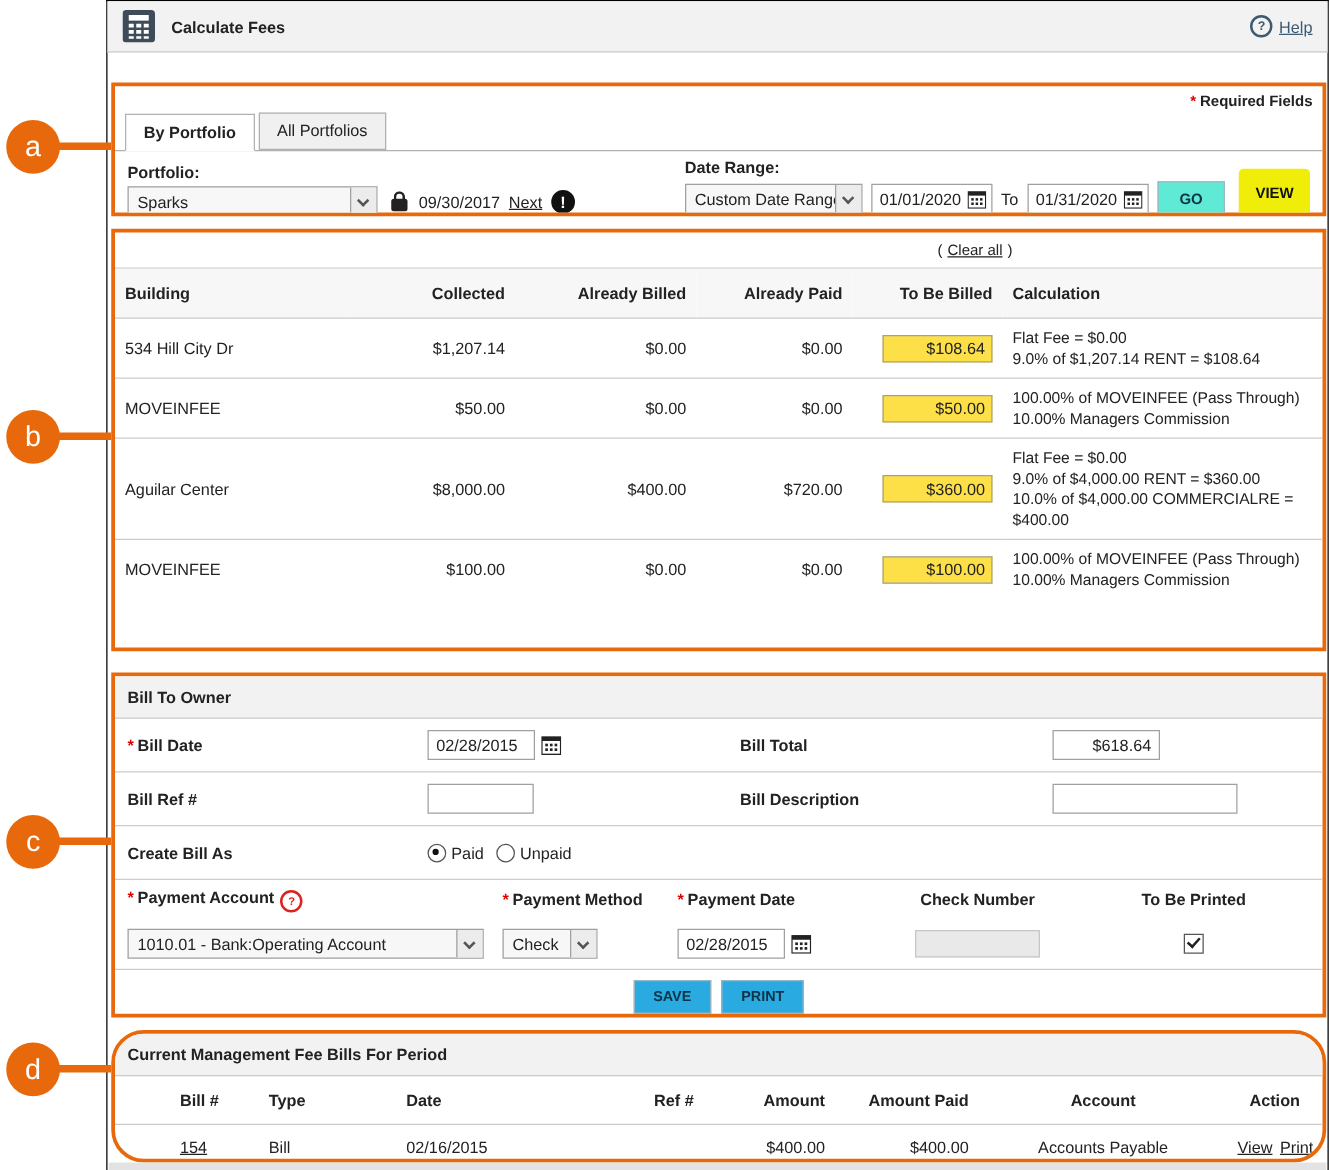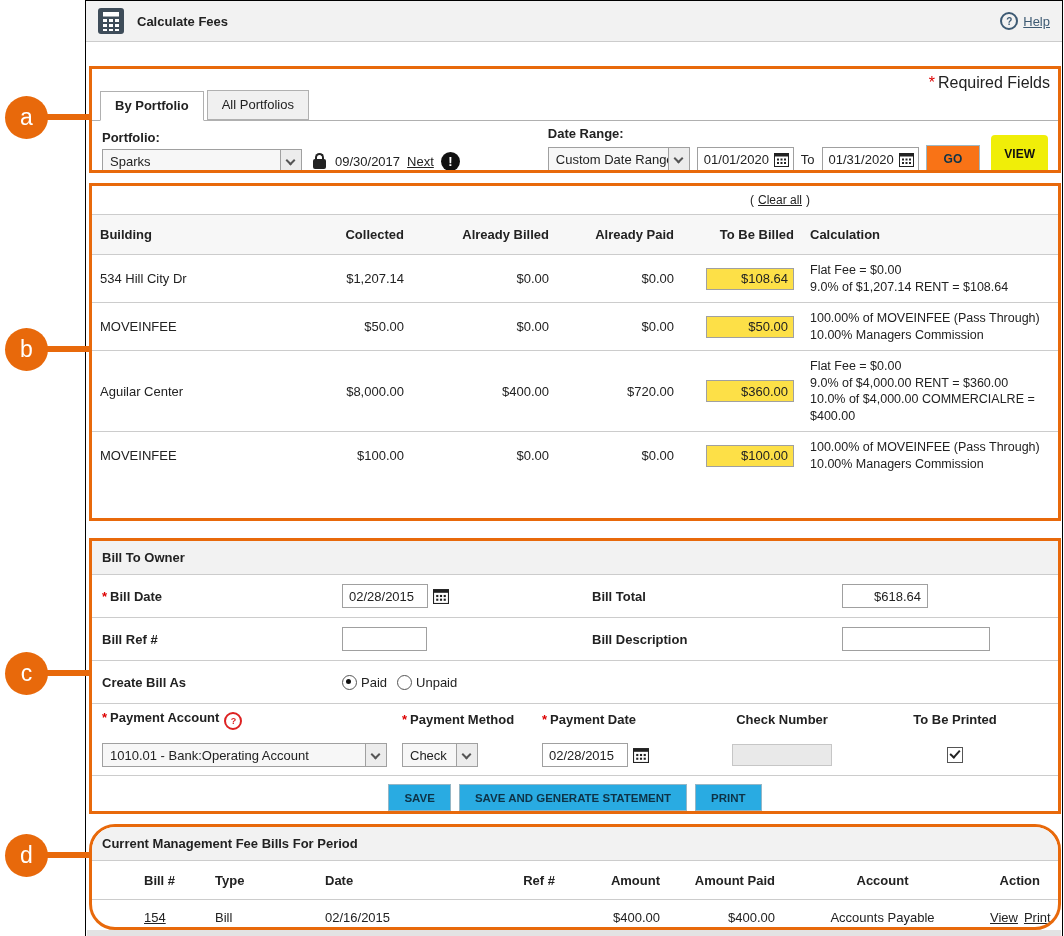--- a/index.html
+++ b/index.html
@@ -27,21 +27,21 @@
        box-sizing:border-box;overflow:hidden;}
   .sec-a{top:65px;height:107px;}
   .sec-b{top:182px;height:338px;}
   .sec-c{top:537px;height:276px;}
   .sec-d{top:823px;height:106px;border-radius:26px;}
   .below-strip{position:absolute;left:1px;width:974px;top:929px;height:7px;background:#e3e3e3;}
 
   .star{color:#dd0000;margin-right:3px;}
 
   
-  .req-note{position:absolute;top:5px;right:8px;font-size:16px;}
+  .req-note{position:absolute;top:5px;right:8px;font-size:12px;font-weight:bold;}
   .tabs{display:flex;align-items:flex-end;margin-top:21px;padding-left:8px;
         border-bottom:1px solid #b0b0b0;height:31px;box-sizing:border-box;}
   .tab{padding:6px 14px 7px;border:1px solid #b0b0b0;background:#f0f0f0;margin-right:3px;cursor:pointer;}
   .tab.active{background:#fff;border-bottom:1px solid #fff;margin-bottom:-1px;font-weight:bold;}
   .filter-row{display:flex;align-items:flex-end;padding:5px 10px 11px;}
   .fld-label{font-weight:bold;margin-bottom:4px;display:block;}
   .controls{display:flex;align-items:center;gap:7px;}
   .sel{height:24px;border:1px solid #a0a0a0;background:#f7f7f7;display:flex;align-items:center;
        box-sizing:border-box;cursor:pointer;}
   .sel-text{padding:0 7px;flex:1;white-space:nowrap;overflow:hidden;}
@@ -50,21 +50,21 @@
        border-right:2px solid #555;border-bottom:2px solid #555;transform:rotate(45deg);}
   .inputbox{height:24px;border:1px solid #a0a0a0;background:#fff;display:flex;align-items:center;
        padding:0 6px;box-sizing:border-box;}
   .cal-ic{flex:none;margin-left:5px;cursor:pointer;display:flex;}
   .lock{position:relative;width:13px;height:10px;background:#222;border-radius:2px;margin:6px 2px 0 4px;}
   .lock::before{content:"";position:absolute;left:2px;top:-6px;width:9px;height:8px;border:2px solid #222;
        border-bottom:none;border-radius:5px 5px 0 0;box-sizing:border-box;}
   .warn{width:19px;height:19px;border-radius:50%;background:#111;color:#fff;display:flex;
        align-items:center;justify-content:center;font-weight:bold;font-size:13px;}
   .lnk{color:#222;text-decoration:underline;cursor:pointer;}
-  .btn-go{height:28px;padding:0 17px;background:#f97316;border:1px solid #9db8c4;color:#0d3349;
+  .btn-go{height:28px;padding:0 17px;background:#5eead4;border:1px solid #9db8c4;color:#0d3349;
        font-weight:bold;font-size:12px;cursor:pointer;font-family:inherit;}
   .btn-view{height:38px;padding:0 13px;background:#f0ee08;border:none;border-radius:4px;color:#111;
        font-weight:bold;font-size:12px;margin-left:auto;cursor:pointer;font-family:inherit;}
   .grp-dr{margin-left:88px;}
 
   
   .clear-row{height:29px;border-bottom:1px solid #ccc;display:flex;align-items:center;
        justify-content:flex-end;padding-right:248px;font-size:12px;box-sizing:border-box;}
   .fees-table{width:100%;border-collapse:collapse;table-layout:fixed;}
   .fees-table th{padding:12px 8px;background:#f7f7f7;border-bottom:1px solid #ccc;font-size:13px;}
@@ -385,21 +385,20 @@
                 </g>
               </svg>
           </span>
         </div>
         <div class="chk-disabled"></div>
         <div class="checkbox"></div>
       </div>
 
       <div class="bto-row r6">
         <button class="btn-cyan">SAVE</button>
-        <button class="btn-cyan">SAVE AND GENERATE STATEMENT</button>
         <button class="btn-cyan">PRINT</button>
       </div>
     </div>
 
     <div class="sec sec-d">
       <div class="panel-title">Current Management Fee Bills For Period</div>
       <div class="bills-grid bills-head">
         <div class="c1">Bill #</div>
         <div>Type</div>
         <div>Date</div>

